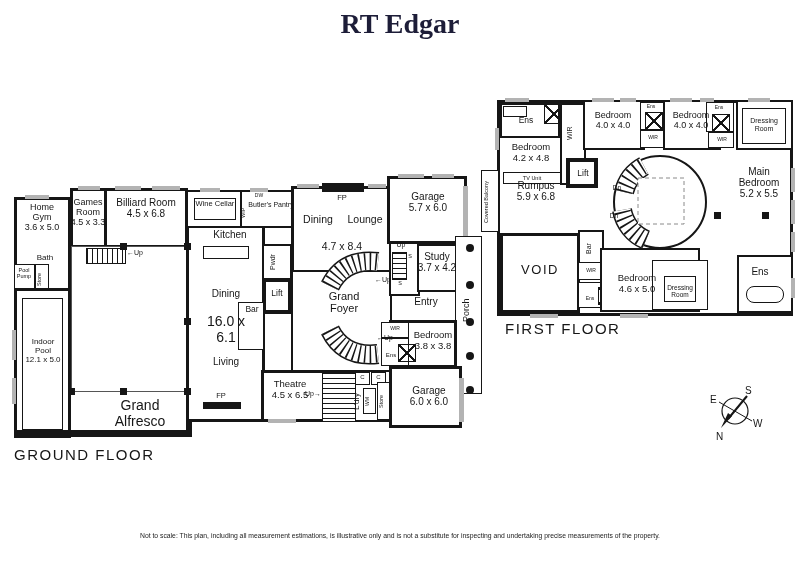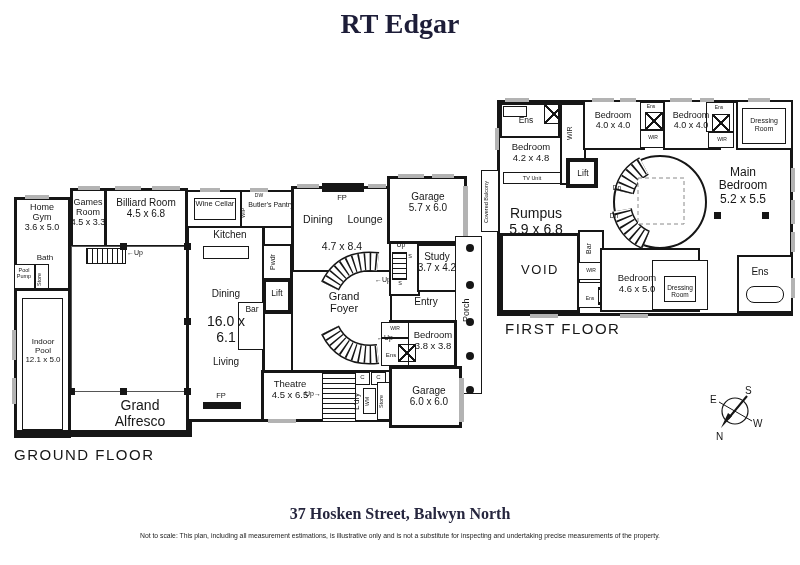--- a/index.html
+++ b/index.html
@@ -33,21 +33,20 @@
     linear-gradient(to top right,transparent 46%,#161616 46% 54%,transparent 54%),
     linear-gradient(to bottom right,transparent 46%,#161616 46% 54%,transparent 54%);}
   svg{position:absolute;overflow:visible;}
 </style>
 </head>
 <body>
 
 <div id="canvas">
 
   <div class="brand">RT Edgar</div>
-  <div class="addr">37 Hosken Street, Balwyn North</div>
   <div class="disc">Not to scale: This plan, including all measurement estimations, is illustrative only and is not a substitute for inspecting and undertaking precise measurements of the property.</div>
 
   <div class="r r3" style="left:14px;top:197px;width:57px;height:95px"></div>
   <div class="r r1" style="left:14px;top:264px;width:21px;height:30px"></div>
   <div class="r r1" style="left:35px;top:264px;width:14px;height:30px"></div>
   <div class="r r3" style="left:14px;top:288px;width:57px;height:150px"></div>
   <div class="r r1" style="left:22px;top:298px;width:41px;height:132px"></div>
   <div class="r r3" style="left:70px;top:188px;width:118px;height:60px"></div>
   <div class="blk" style="left:104px;top:190px;width:3px;height:56px"></div>
   <div class="r r1" style="left:71px;top:246px;width:120px;height:146px;border-color:#555"></div>
@@ -259,39 +258,39 @@
 
   <div class="lbl" style="left:506px;top:116px;width:40px;font-size:8.5px">Ens</div>
   <div class="lbl" style="left:502px;top:142px;width:58px;font-size:9.5px">
     <span class="nm">Bedroom</span>
     <span class="d">4.2 x 4.8</span>
     </div>
   <div class="vlbl" style="left:566px;top:115px;height:36px;font-size:7px">WIR</div>
   <div class="lbl" style="left:505px;top:175px;width:54px;font-size:5.5px">TV Unit</div>
   <div class="lbl" style="left:570px;top:169px;width:26px;font-size:8.5px">Lift</div>
   <div class="vlbl" style="left:483px;top:178px;height:48px;font-size:5.5px">Covered Balcony</div>
-  <div class="lbl" style="left:506px;top:206px;width:60px;font-size:14px">
+  <div class="lbl" style="left:506px;top:180px;width:60px;font-size:10px">
     <span class="nm">Rumpus</span>
     <span class="d">5.9 x 6.8</span>
     </div>
   <div class="lbl" style="left:510px;top:263px;width:60px;font-size:13px;letter-spacing:1.5px">VOID</div>
   <div class="lbl" style="left:584px;top:110px;width:58px;font-size:9px">
     <span class="nm">Bedroom</span>
     <span class="d">4.0 x 4.0</span>
     </div>
   <div class="lbl" style="left:640px;top:104px;width:22px;font-size:5px">Ens</div>
   <div class="lbl" style="left:641px;top:135px;width:24px;font-size:5px">WIR</div>
   <div class="lbl" style="left:662px;top:110px;width:58px;font-size:9px">
     <span class="nm">Bedroom</span>
     <span class="d">4.0 x 4.0</span>
     </div>
   <div class="lbl" style="left:708px;top:105px;width:22px;font-size:5px">Ens</div>
   <div class="lbl" style="left:710px;top:137px;width:24px;font-size:5px">WIR</div>
   <div class="lbl" style="left:740px;top:117px;width:48px;font-size:7px">Dressing Room</div>
-  <div class="lbl" style="left:712px;top:166px;width:62px;font-size:12px">
+  <div class="lbl" style="left:728px;top:166px;width:62px;font-size:10px">
     <span class="nm">Main Bedroom</span>
     <span class="d">5.2 x 5.5</span>
     </div>
   <div class="lbl" style="left:740px;top:266px;width:40px;font-size:10px">Ens</div>
   <div class="lbl" style="left:606px;top:273px;width:62px;font-size:9.5px">
     <span class="nm">Bedroom</span>
     <span class="d">4.6 x 5.0</span>
     </div>
   <div class="lbl" style="left:660px;top:284px;width:40px;font-size:6.5px">Dressing Room</div>
   <div class="vlbl" style="left:585px;top:238px;height:22px;font-size:7px">Bar</div>

